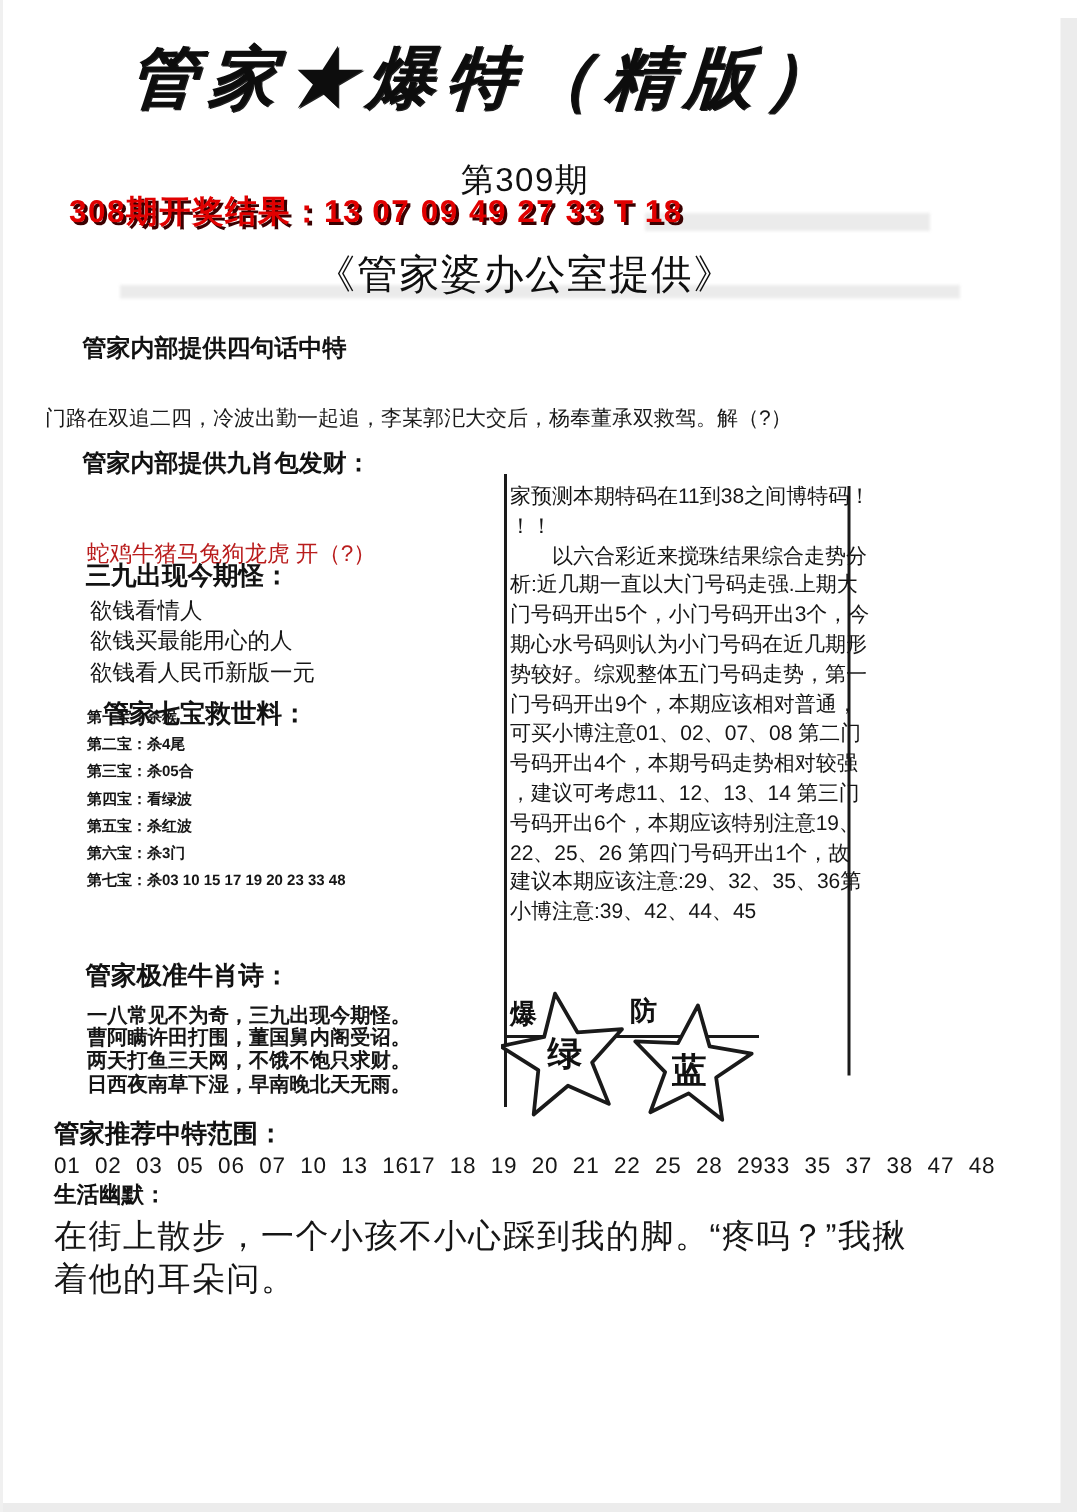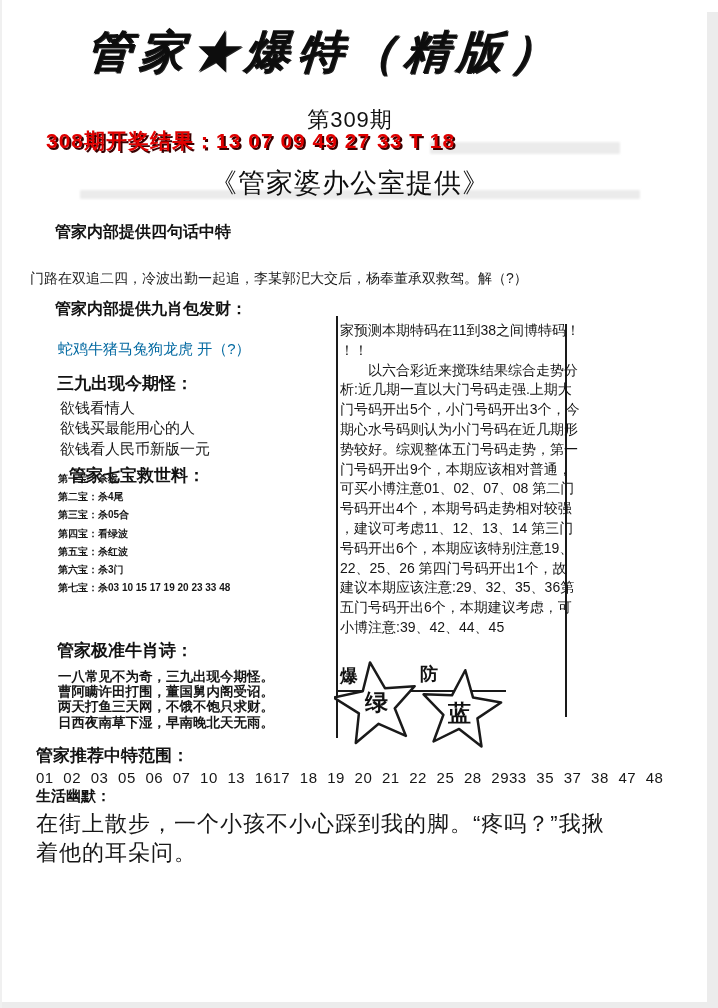--- a/index.html
+++ b/index.html
@@ -15,21 +15,21 @@
   }
   .issue{left:0;top:105px;width:700px;text-align:center;font-size:22px;color:#111;letter-spacing:1px;}
   .result{
     left:46px;top:127px;font-size:21px;font-weight:bold;letter-spacing:1px;
     white-space:nowrap;
   }
   .provider{left:0;top:165px;width:700px;text-align:center;font-size:27px;color:#0f0f0f;letter-spacing:1px;}
   .h16{font-size:16px;font-weight:bold;color:#121212;white-space:nowrap;}
   .h17{font-size:17px;font-weight:bold;color:#121212;white-space:nowrap;}
   .body14{font-size:14px;color:#1a1a1a;white-space:nowrap;}
-  .body15{font-size:15px;color:#0369a1;white-space:nowrap;}
+  .body15{font-size:15px;color:#b91c1c;white-space:nowrap;margin-top:20px;}
   .linelist div{white-space:nowrap;}
   .three{left:60px;top:398px;font-size:15px;line-height:20.4px;font-weight:500;}
   .seven{left:58px;top:470px;font-size:10px;line-height:18.2px;font-weight:600;}
   .poem{left:58px;top:669px;font-size:13.5px;line-height:15.2px;font-weight:600;}
   .numbers{left:36px;top:769px;font-size:15px;font-weight:500;word-spacing:5px;letter-spacing:0.5px;white-space:nowrap;}
   .humor{left:36px;top:809px;font-size:22px;line-height:29px;font-weight:500;letter-spacing:1px;}
   .vline{width:2px;background:#1a1a1a;}
   .boxtext{left:340px;top:321px;width:228px;font-size:14px;line-height:19.8px;font-weight:500;color:#151515;}
   .boxtext div{white-space:nowrap;}
   .starlabel{font-size:18px;font-weight:bold;color:#111;}
@@ -104,21 +104,20 @@
     <div>门号码开出5个，小门号码开出3个，今</div>
     <div>期心水号码则认为小门号码在近几期形</div>
     <div>势较好。综观整体五门号码走势，第一</div>
     <div>门号码开出9个，本期应该相对普通，</div>
     <div>可买小博注意01、02、07、08 第二门</div>
     <div>号码开出4个，本期号码走势相对较强</div>
     <div>，建议可考虑11、12、13、14 第三门</div>
     <div>号码开出6个，本期应该特别注意19、</div>
     <div>22、25、26 第四门号码开出1个，故</div>
     <div>建议本期应该注意:29、32、35、36第</div>
-    <div>五门号码开出6个，本期建议考虑，可</div>
     <div>小博注意:39、42、44、45</div>
   </div>
 
   <svg class="abs" style="left:334px;top:652px;" width="180" height="100" viewBox="0 0 180 100">
     <line x1="2" y1="39" x2="172" y2="39" stroke="#1a1a1a" stroke-width="2"></line>
     <polygon points="42,10 53.2,37.6 82.9,39.7 60.1,58.9 67.3,87.8 42,72 16.7,87.8 23.9,58.9 1.1,39.7 30.8,37.6" fill="#ffffff" stroke="#1a1a1a" stroke-width="2.5" stroke-linejoin="round" transform="rotate(-8 42 53)"></polygon>
     <polygon points="127,18 137.6,44.4 166,46.3 144.1,64.6 151.1,92.2 127,77 102.9,92.2 109.9,64.6 88,46.3 116.4,44.4" fill="#ffffff" stroke="#1a1a1a" stroke-width="2.5" stroke-linejoin="round" transform="rotate(6 127 59)"></polygon>
   </svg>
   <div class="abs starlabel" style="left:340px;top:664px;">爆</div>
   <div class="abs starlabel" style="left:420px;top:662px;">防</div>

